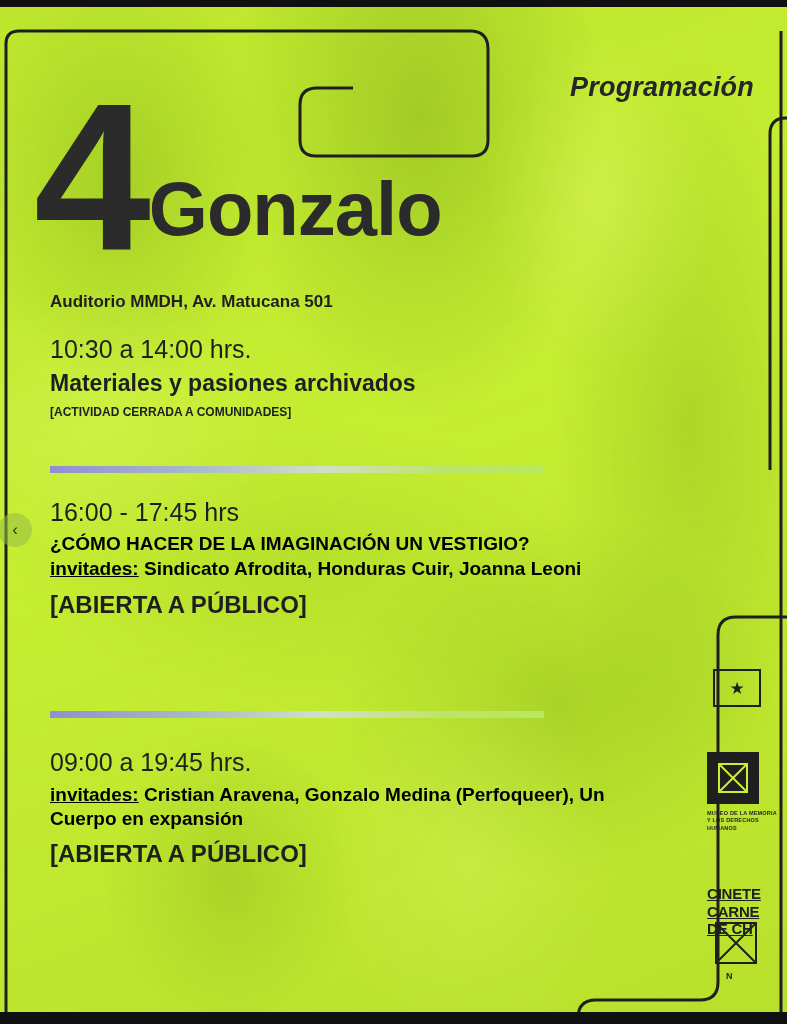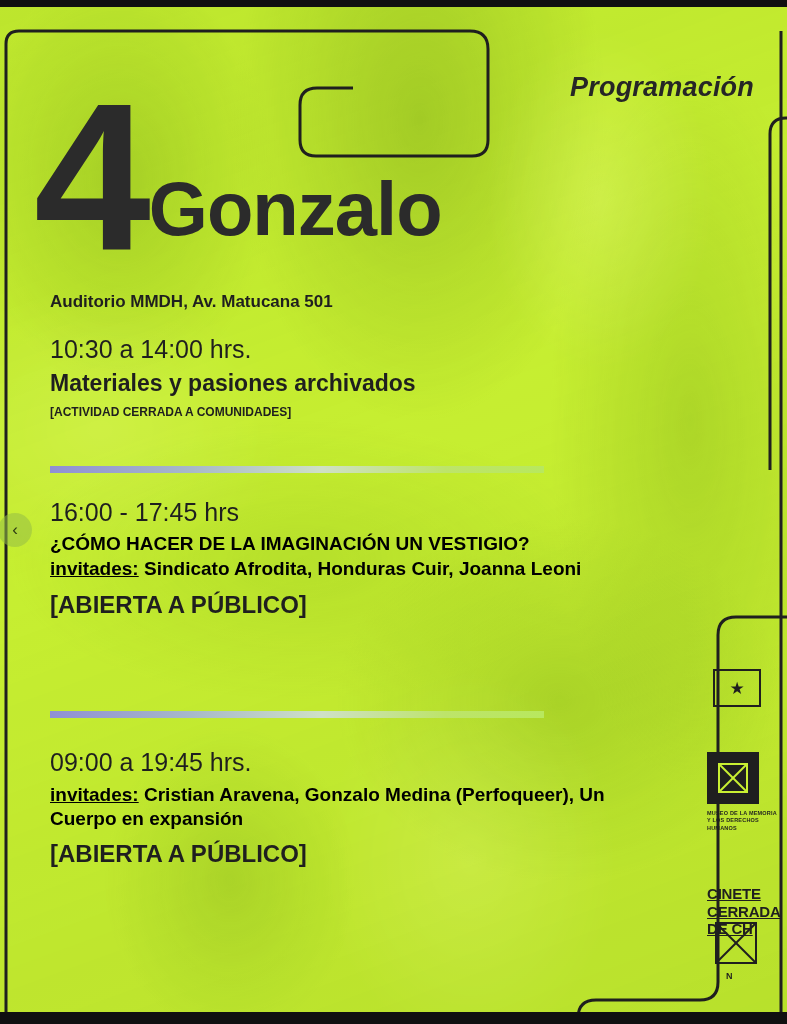--- a/index.html
+++ b/index.html
@@ -303,21 +303,21 @@
           <line x1="4" y1="4" x2="32" y2="32" stroke="#c9f032" stroke-width="2"></line>
           <line x1="32" y1="4" x2="4" y2="32" stroke="#c9f032" stroke-width="2"></line>
         </svg>
       </div>
       <div class="logo-mmdh-text" style="white-space:pre-line;">MUSEO DE LA MEMORIA
 Y LOS DERECHOS
 HUMANOS</div>
 
       <div class="logo-cineteca">
         <div>CINETE</div>
-        <div>CERRADA</div>
+        <div>CARNE</div>
         <div>DE CH</div>
       </div>
 
       <svg class="logo-cube" viewBox="0 0 46 46">
         <rect x="3" y="3" width="40" height="40" fill="none" stroke="#1f1f1f" stroke-width="2"></rect>
         <line x1="3" y1="3" x2="43" y2="43" stroke="#1f1f1f" stroke-width="2"></line>
         <line x1="43" y1="3" x2="3" y2="43" stroke="#1f1f1f" stroke-width="2"></line>
       </svg>
       <div class="logo-cube-text">N</div>
     </div>

